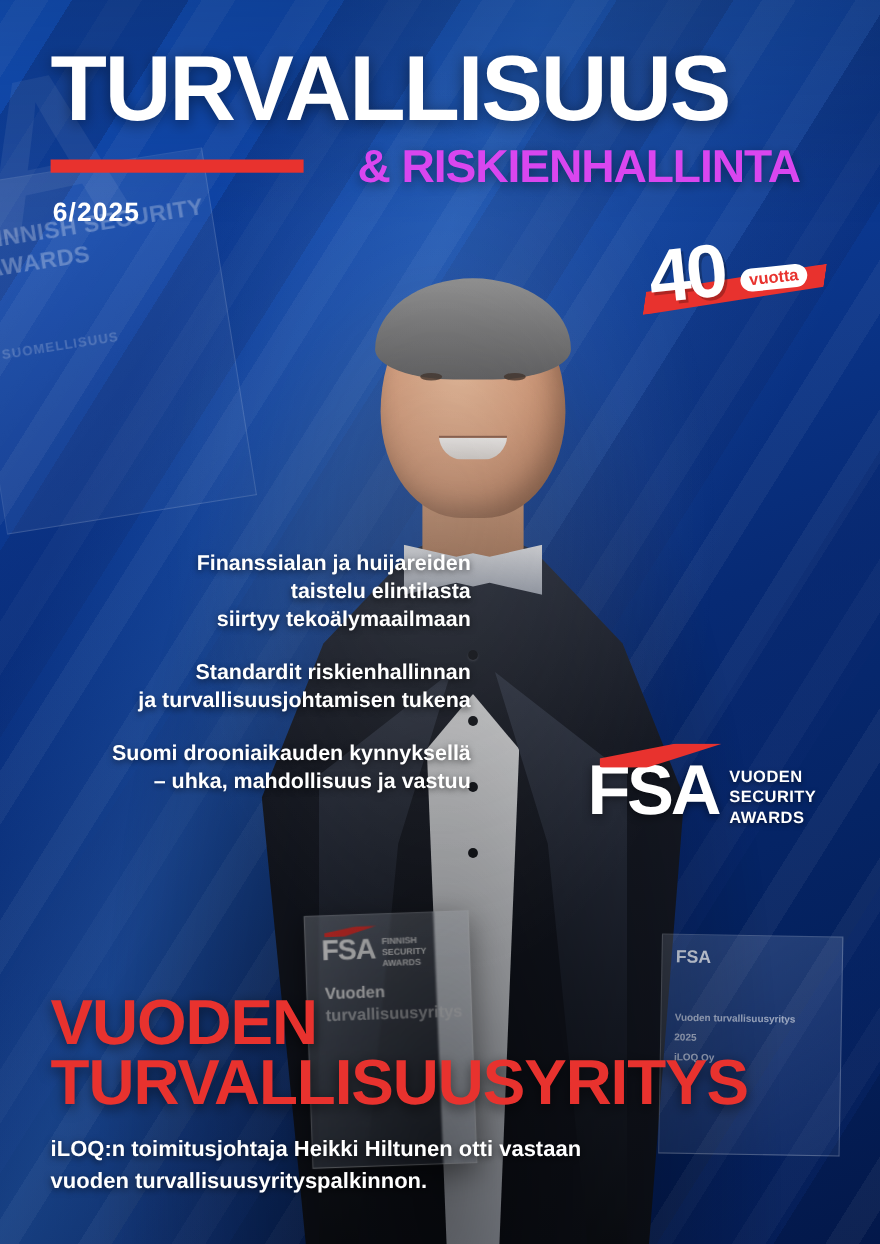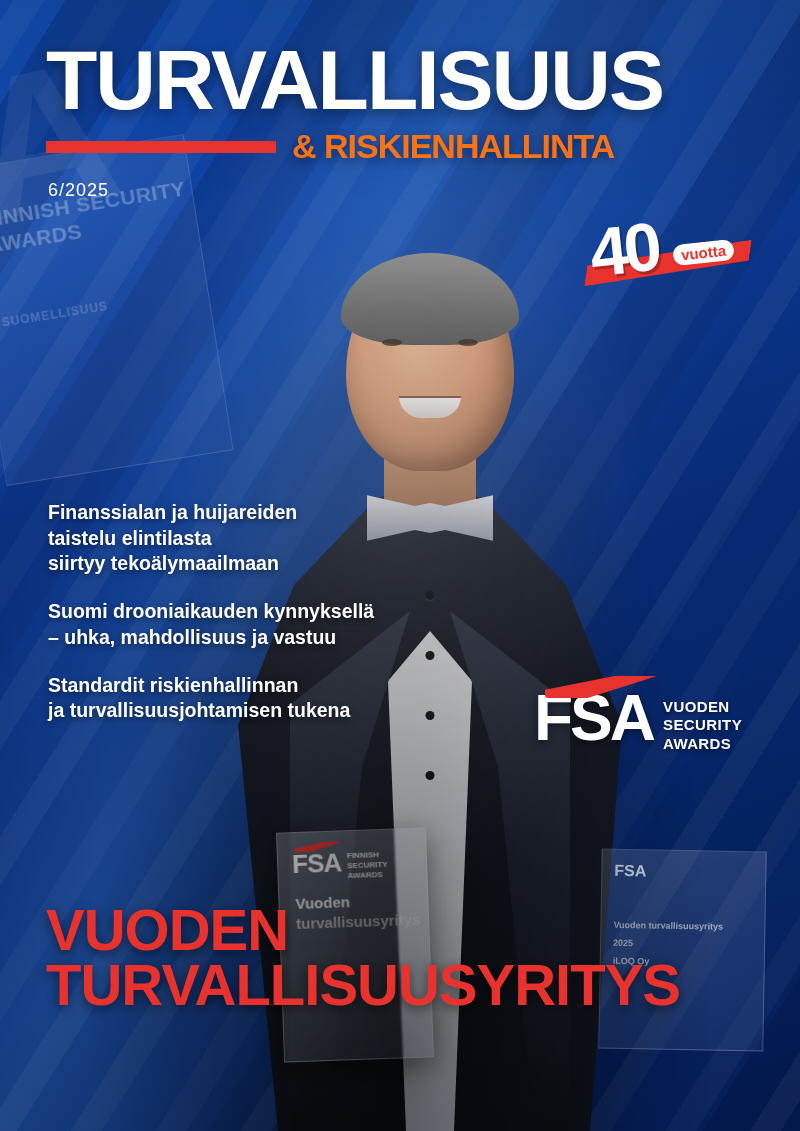--- a/index.html
+++ b/index.html
@@ -184,26 +184,27 @@
   
   .masthead { position: absolute; left: 0; top: 0; width: 800px; padding: 42px 40px 0 46px; }
   .masthead h1 {
     color: #fff; font-weight: 900; font-size: 84px; line-height: .92;
     letter-spacing: -2px;
     text-shadow: 0 3px 14px rgba(0,0,0,.45);
   }
   .mast-row2 { display: flex; align-items: center; gap: 16px; margin-top: 8px; }
   .red-rule { width: 230px; height: 12px; background: #e8322e; }
   .mast-row2 h2 {
-    color: #f97316; font-weight: 900; font-size: 34px; letter-spacing: -1px;
+    color: #d946ef; font-weight: 900; font-size: 42px; letter-spacing: -1px;
     text-shadow: 0 3px 10px rgba(0,0,0,.4);
+    margin-left: 33px;
   }
   .issue {
     position: absolute; left: 48px; top: 180px;
-    color: #fff; font-size: 18px; font-weight: 400; letter-spacing: 1px;
+    color: #fff; font-size: 24px; font-weight: 700; letter-spacing: 1px;
   }
 
   
   .badge40 { position: absolute; right: 52px; top: 210px; width: 160px; height: 90px; }
   .badge40 .swoosh {
     position: absolute; left: 0; top: 38px; width: 160px; height: 30px;
     background: #e8322e; transform: skewX(-14deg) rotate(-6deg);
     clip-path: polygon(0 30%, 100% 0%, 100% 70%, 0 100%);
   }
   .badge40 .num {
@@ -212,21 +213,21 @@
     text-shadow: 2px 3px 0 rgba(0,0,0,.25);
     transform: rotate(-6deg);
   }
   .badge40 .word {
     position: absolute; right: 14px; top: 32px;
     background: #fff; color: #e8322e; font-weight: 900; font-size: 15px;
     padding: 2px 8px; border-radius: 11px; transform: rotate(-6deg);
   }
 
   
-  .teasers { position: absolute; left: 48px; top: 500px; width: 380px; }
+  .teasers { position: absolute; left: 48px; top: 500px; width: 380px; text-align: right; }
   .teaser {
     color: #fff; font-weight: 800; font-size: 19.5px; line-height: 1.32;
     margin-bottom: 22px; text-shadow: 0 2px 6px rgba(0,0,0,.55);
   }
 
   
   .fsa-block { position: absolute; right: 36px; top: 690px; width: 230px; }
   .fsa-logo { display: flex; align-items: flex-start; gap: 10px; }
   .fsa-mark { position: relative; }
   .fsa-letters {
@@ -336,37 +337,39 @@
   <div class="badge40">
     <div class="swoosh"></div>
     <div class="num">40</div>
     <div class="word">vuotta</div>
   </div>
 
   <div class="teasers">
     <div class="teaser" style="white-space:pre-line">Finanssialan ja huijareiden
 taistelu elintilasta
 siirtyy tekoälymaailmaan</div>
+    <div class="teaser" style="white-space:pre-line">Standardit riskienhallinnan
+ja turvallisuusjohtamisen tukena</div>
     <div class="teaser" style="white-space:pre-line">Suomi drooniaikauden kynnyksellä
 – uhka, mahdollisuus ja vastuu</div>
-    <div class="teaser" style="white-space:pre-line">Standardit riskienhallinnan
-ja turvallisuusjohtamisen tukena</div>
   </div>
 
   <div class="fsa-block">
     <div class="fsa-logo">
       <div class="fsa-mark">
         <div class="fsa-swoosh"></div>
         <div class="fsa-letters">FSA</div>
       </div>
       <div class="fsa-words" style="white-space:pre-line">VUODEN
 SECURITY
 AWARDS</div>
     </div>
   </div>
 
   <div class="headline">
     <div class="h-line">VUODEN</div>
     <div class="h-line">TURVALLISUUSYRITYS</div>
   </div>
 
+  <div class="standfirst" style="white-space:pre-line">iLOQ:n toimitusjohtaja Heikki Hiltunen otti vastaan
+vuoden turvallisuusyrityspalkinnon.</div>
 
 </div>
 
 </body></html>

